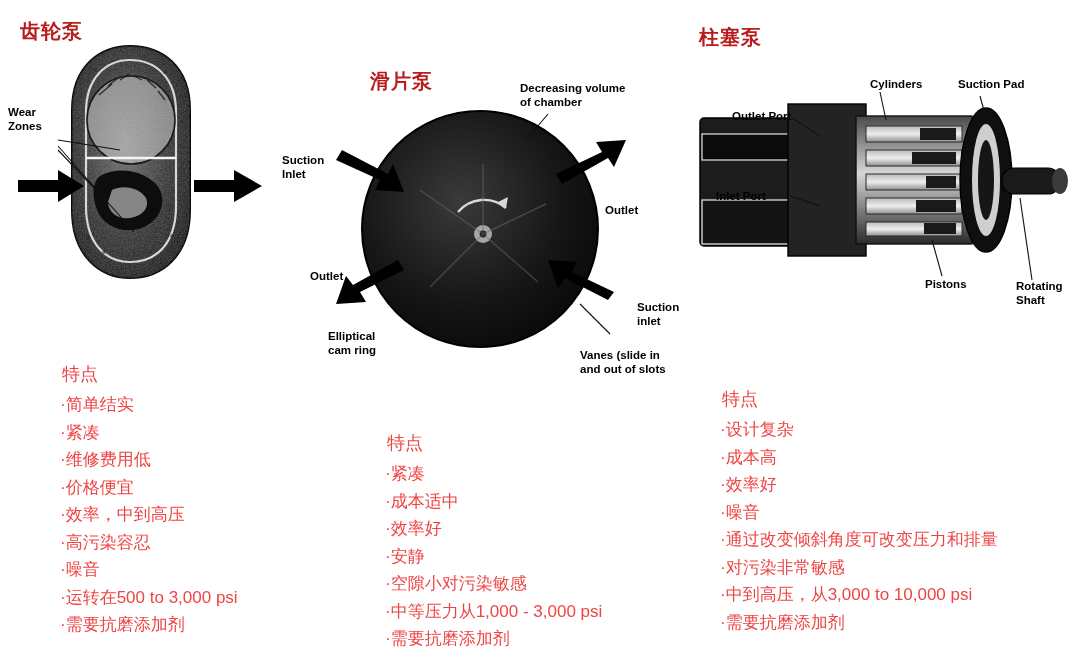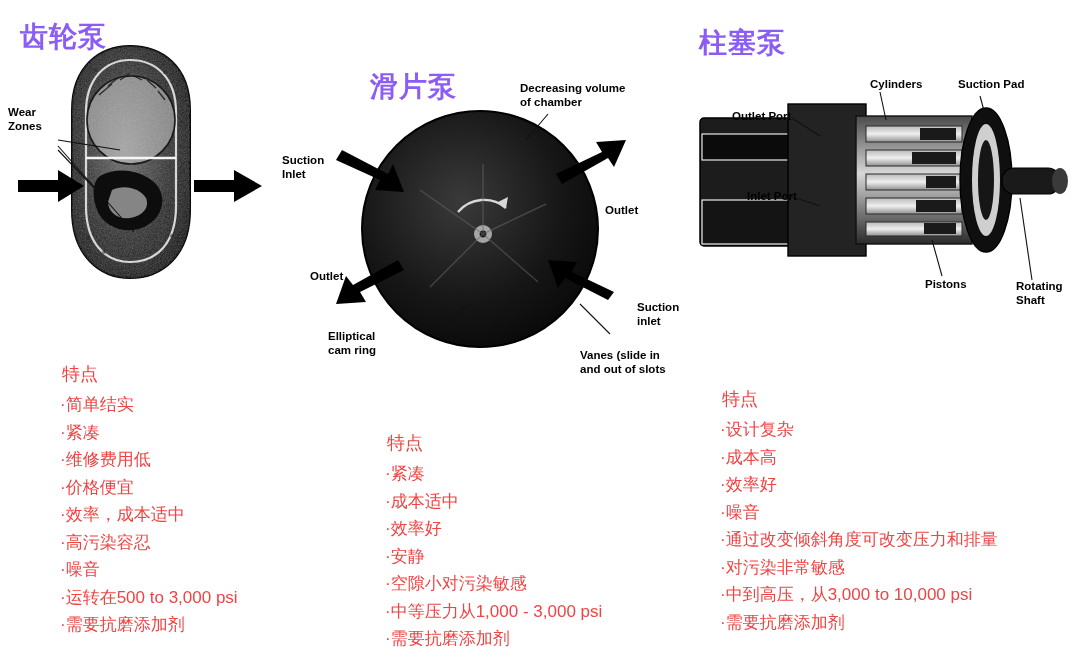--- a/index.html
+++ b/index.html
@@ -19,23 +19,23 @@
     position: absolute;
     top: 0;
     height: 663px;
   }
   #col-gear  { left: 0px;   width: 280px; }
   #col-vane  { left: 280px; width: 400px; margin-top: 44px; }
   #col-piston{ left: 680px; width: 400px; }
 
   .pump-title {
     position: absolute;
-    font-size: 28px;
+    font-size: 20px;
     font-weight: bold;
-    color: #8b5cf6;
+    color: #b91c1c;
     letter-spacing: 1px;
     white-space: nowrap;
   }
   #title-gear   { left: 20px;  top: 18px; }
   #title-vane   { left: 90px;  top: 24px; }
   #title-piston { left: 19px;   top: 24px; }
 
   .feature-block {
     position: absolute;
     font-size: 17px;
@@ -146,21 +146,21 @@
 
   <div class="callout" style="left:8px; top:106px;">Wear
 Zones</div>
 
   <div class="feature-block" id="features-gear">
     <div class="ft-title">特点</div>
     <div class="ft-item">·简单结实</div>
     <div class="ft-item">·紧凑</div>
     <div class="ft-item">·维修费用低</div>
     <div class="ft-item">·价格便宜</div>
-    <div class="ft-item">·效率，成本适中</div>
+    <div class="ft-item">·效率，中到高压</div>
     <div class="ft-item">·高污染容忍</div>
     <div class="ft-item">·噪音</div>
     <div class="ft-item">·运转在500 to 3,000 psi</div>
     <div class="ft-item">·需要抗磨添加剂</div>
   </div>
 </div>
 
 <div class="column" id="col-vane">
 
   <div class="pump-title" id="title-vane">滑片泵</div>
@@ -307,21 +307,21 @@
       <path d="M352 280 L340 198"></path>
     </g>
   </svg>
 
   <div class="callout" style="left:190px; top:78px;">Cylinders</div>
 
   <div class="callout" style="left:278px; top:78px;">Suction Pad</div>
 
   <div class="callout" style="left:52px; top:110px;">Outlet Port</div>
 
-  <div class="callout" style="left:36px; top:190px;margin-left:31px;">Inlet Port</div>
+  <div class="callout" style="left:36px; top:190px;">Inlet Port</div>
 
   <div class="callout" style="left:245px; top:278px;">Pistons</div>
 
   <div class="callout" style="left:336px; top:280px;">Rotating
 Shaft</div>
 
   <div class="feature-block" id="features-piston">
     <div class="ft-title">特点</div>
     <div class="ft-item">·设计复杂</div>
     <div class="ft-item">·成本高</div>

